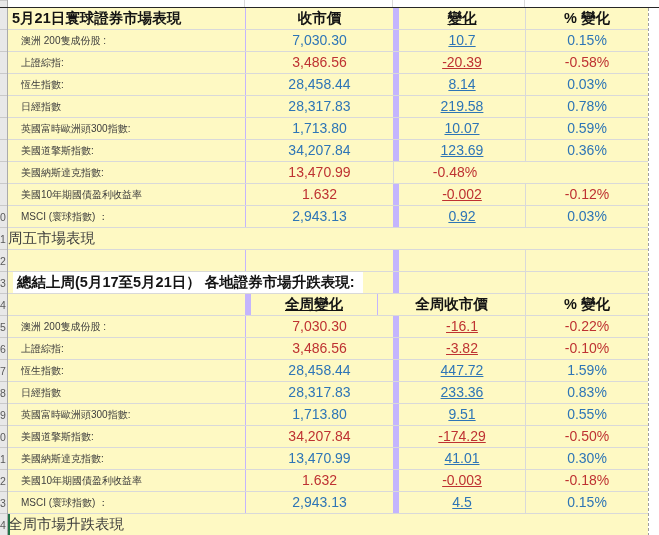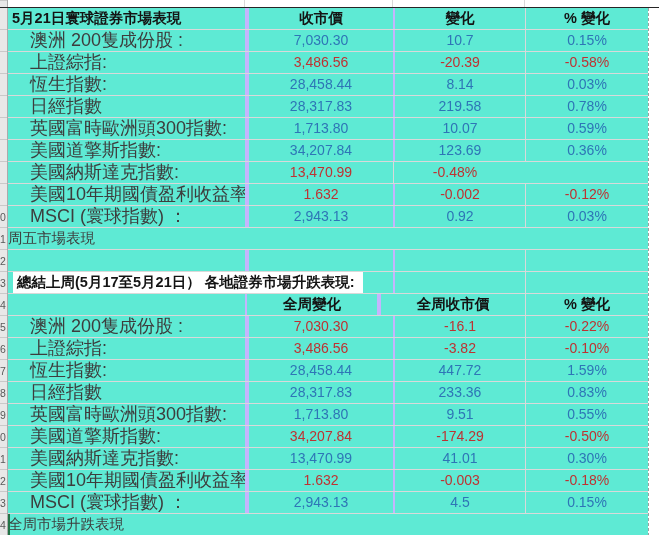--- a/index.html
+++ b/index.html
@@ -22,27 +22,27 @@
   }
   
   .topline{position:absolute;left:0;top:7px;width:659px;height:1px;background:#262626;z-index:6;}
   .toptick{position:absolute;top:0;width:1px;height:7px;background:#D9D9D9;}
   
   .sheet{
     position:absolute;left:8px;top:8px;width:641px;box-sizing:border-box;
     border-right:1px dashed #9F9F9F; 
     background:#fff;
   }
-  .r{display:flex;height:22px;box-sizing:border-box;border-bottom:1px solid #D9D9D9;background:#5eead4;position:relative;}
+  .r{display:flex;height:22px;box-sizing:border-box;border-bottom:1px solid #D9D9D9;background:#fef9c3;position:relative;}
   .cell{box-sizing:border-box;height:21px;line-height:21px;overflow:visible;white-space:nowrap;}
   .a{width:237px;}
-  .b{width:148px;border-left:4px solid #c4b5fd;}
-  .c{width:132px;border-left:2px solid #c4b5fd;}
+  .b{width:148px;border-left:1px solid #c4b5fd;}
+  .c{width:132px;border-left:6px solid #c4b5fd;text-decoration:underline;}
   .d{width:123px;border-left:1px solid #D9D9D9;}
-  .lbl{padding-left:22px;color:#3D3D3D;font-size:18px;overflow:hidden;}
+  .lbl{padding-left:13px;color:#3D3D3D;font-size:10px;overflow:hidden;}
   .num{text-align:center;font-size:14px;color:#3D3D3D;}
   .hdr{font-weight:bold;color:#141414;font-size:14.5px;text-align:center;}
   .title1{font-weight:bold;color:#141414;font-size:14.5px;padding-left:4px;}
   .r[data-trend="up"] .num{color:#2E75B6;}
   .r[data-trend="down"] .num{color:#BE3232;}
   
   .cap{width:517px;text-align:left;color:#3D3D3D;font-size:14.5px;}
   .fill{width:123px;}
   
   .otitle{

